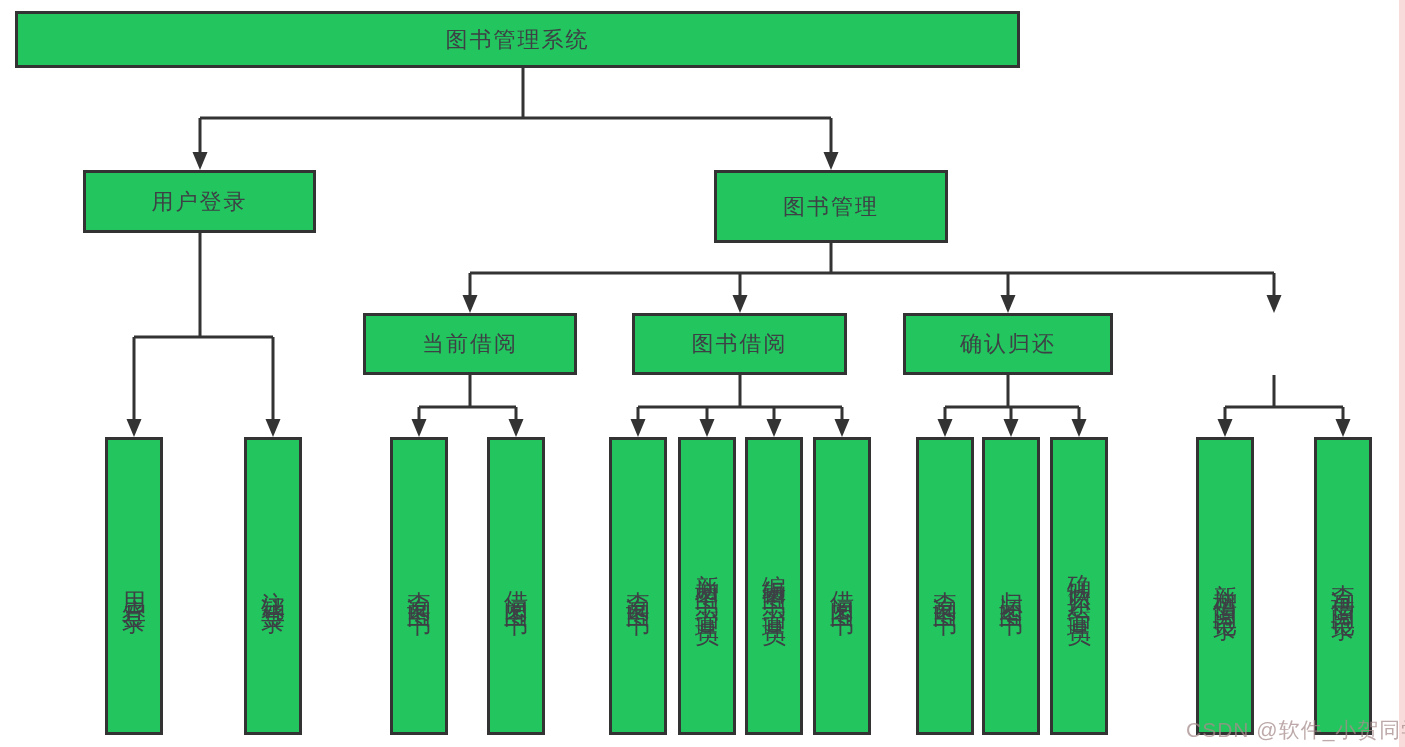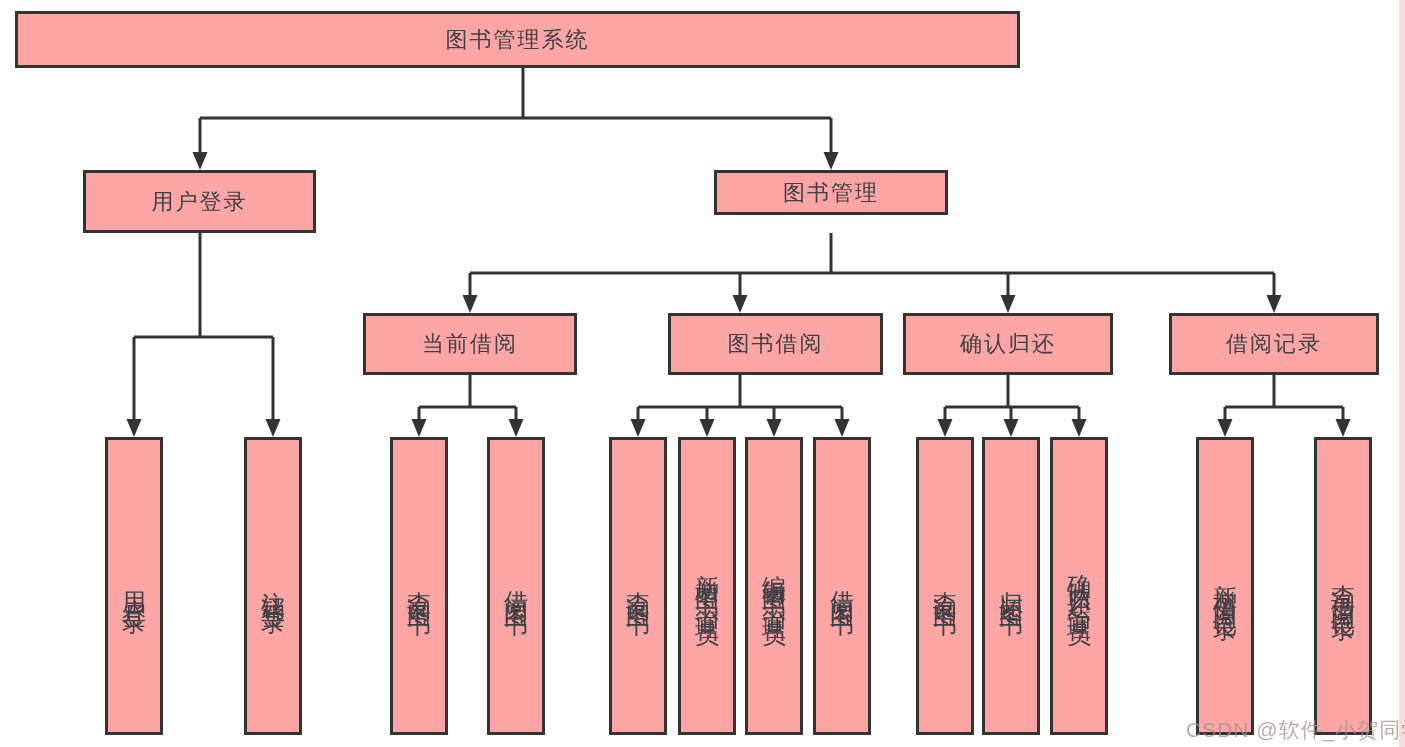--- a/index.html
+++ b/index.html
@@ -8,21 +8,21 @@
     width:1405px;height:747px;
     background:#ffffff;
     font-family:"Liberation Sans","DejaVu Sans",sans-serif;
     overflow:hidden;
   }
   #wires{position:absolute;left:0;top:0;width:1405px;height:747px;}
   .box{
     position:absolute;
     box-sizing:border-box;
     border:3px solid #333333;
-    background:#fca5a5;
+    background:#22c55e;
     color:#3d4045;
     display:flex;align-items:center;justify-content:center;
     text-align:center;
   }
   .h{font-size:22px;letter-spacing:2px;}
   .v{
     writing-mode:vertical-rl;
     text-orientation:mixed;
     font-size:24px;
     letter-spacing:7px;
@@ -84,26 +84,25 @@
       <polygon points="1003.5,419 1018.5,419 1011,437"></polygon>
       <polygon points="1071.5,419 1086.5,419 1079,437"></polygon>
       <polygon points="1217.5,419 1232.5,419 1225,437"></polygon>
       <polygon points="1335.5,419 1350.5,419 1343,437"></polygon>
     </g>
   </svg>
 
   <div class="box h" style="left:15px;top:11px;width:1005px;height:57px">图书管理系统</div>
 
   <div class="box h" style="left:83px;top:170px;width:233px;height:63px">用户登录</div>
-  <div class="box h" style="left:714px;top:170px;width:234px;height:45px">图书管理</div>
+  <div class="box h" style="left:714px;top:170px;width:234px;height:73px">图书管理</div>
 
   <div class="box h" style="left:363px;top:313px;width:214px;height:62px">当前借阅</div>
-  <div class="box h" style="left:668px;top:313px;width:215px;height:62px">图书借阅</div>
+  <div class="box h" style="left:632px;top:313px;width:215px;height:62px">图书借阅</div>
   <div class="box h" style="left:903px;top:313px;width:210px;height:62px">确认归还</div>
-  <div class="box h" style="left:1169px;top:313px;width:210px;height:62px">借阅记录</div>
 
   <div class="box v" style="left:105px;top:437px;width:58px;height:298px">用户登录</div>
   <div class="box v" style="left:244px;top:437px;width:58px;height:298px">注销登录</div>
 
   <div class="box v" style="left:390px;top:437px;width:58px;height:298px">查询图书</div>
   <div class="box v" style="left:487px;top:437px;width:58px;height:298px">借阅图书</div>
 
   <div class="box v" style="left:609px;top:437px;width:58px;height:298px">查询图书</div>
   <div class="box v" style="left:678px;top:437px;width:58px;height:298px">新增图书（管理员）</div>
   <div class="box v" style="left:745px;top:437px;width:58px;height:298px">编辑图书（管理员）</div>

